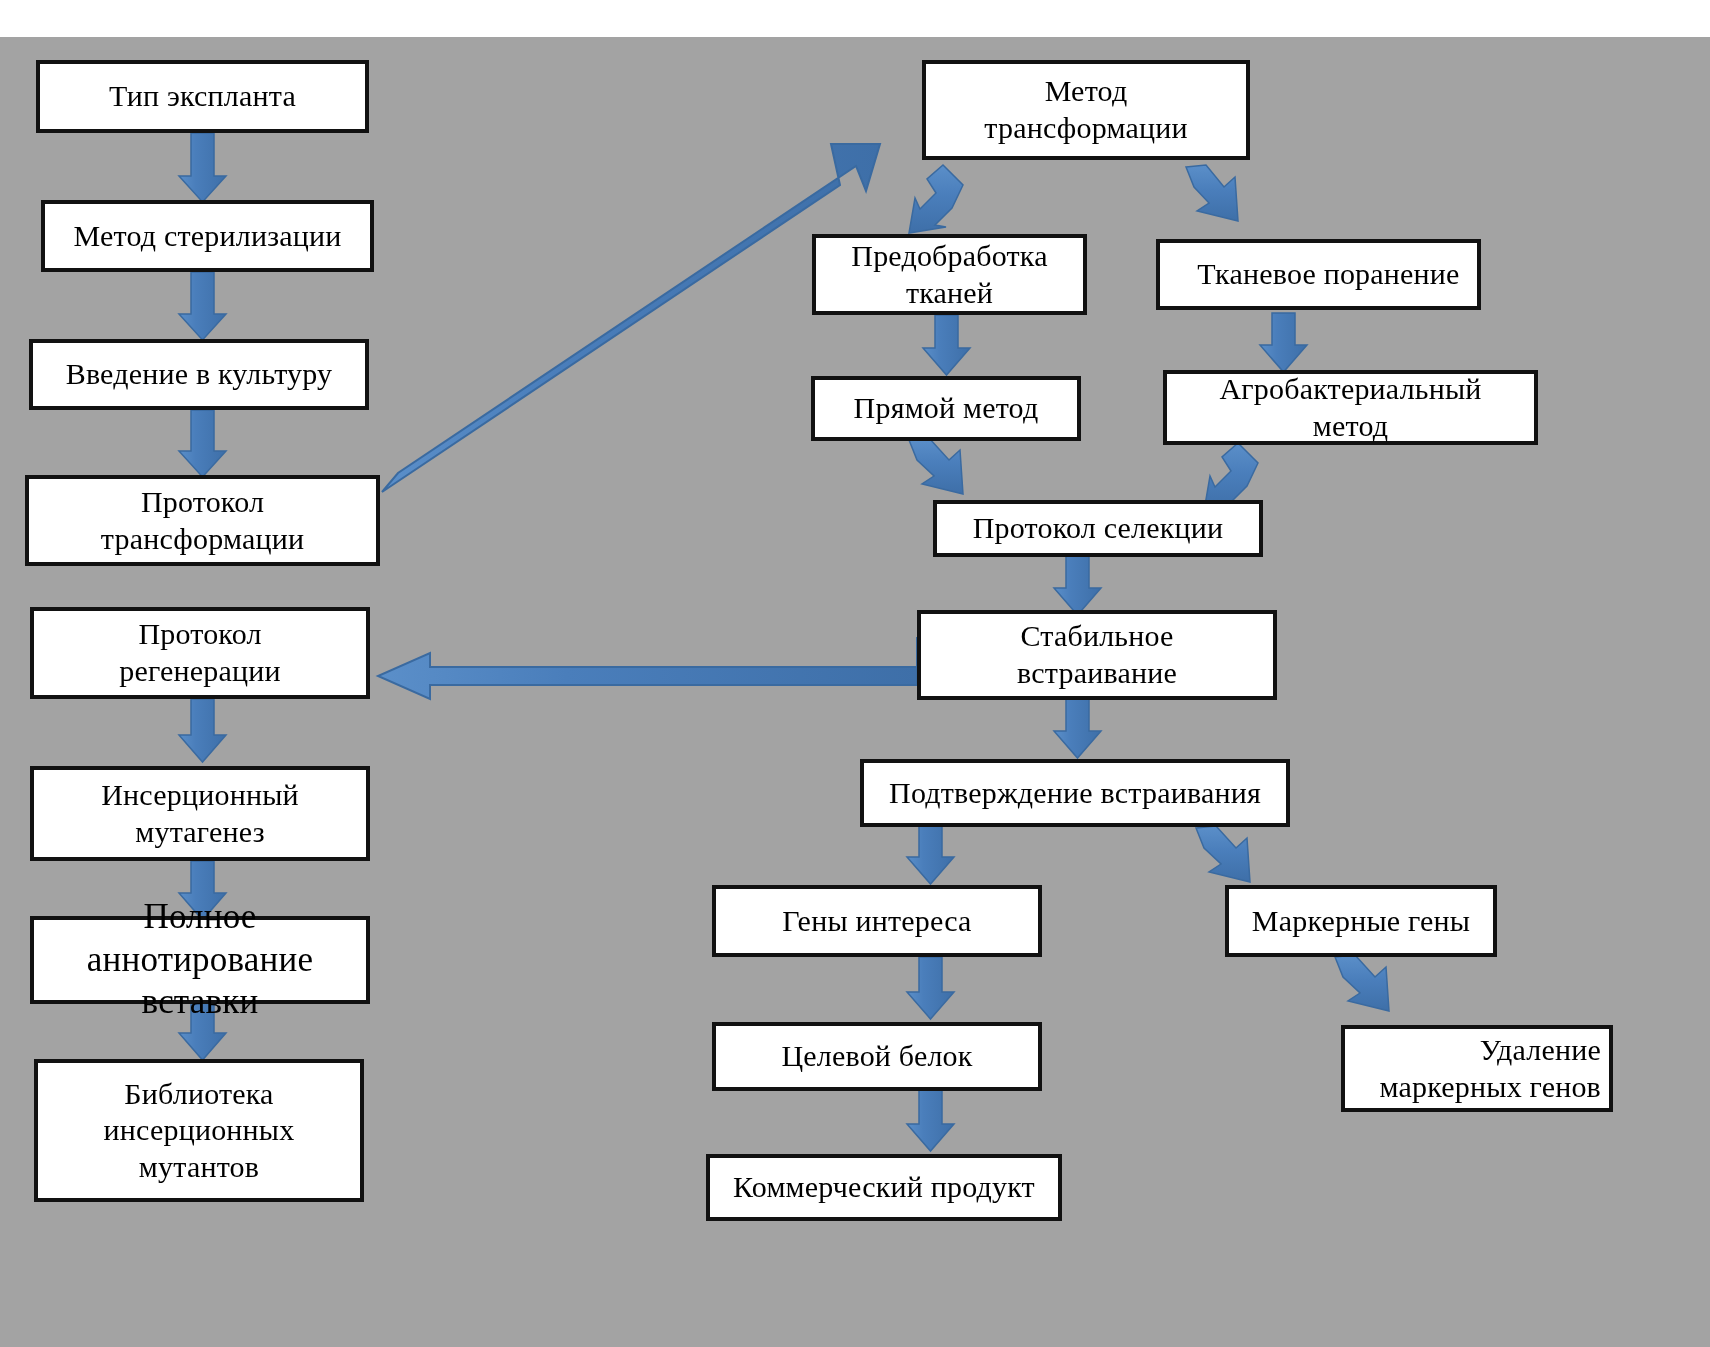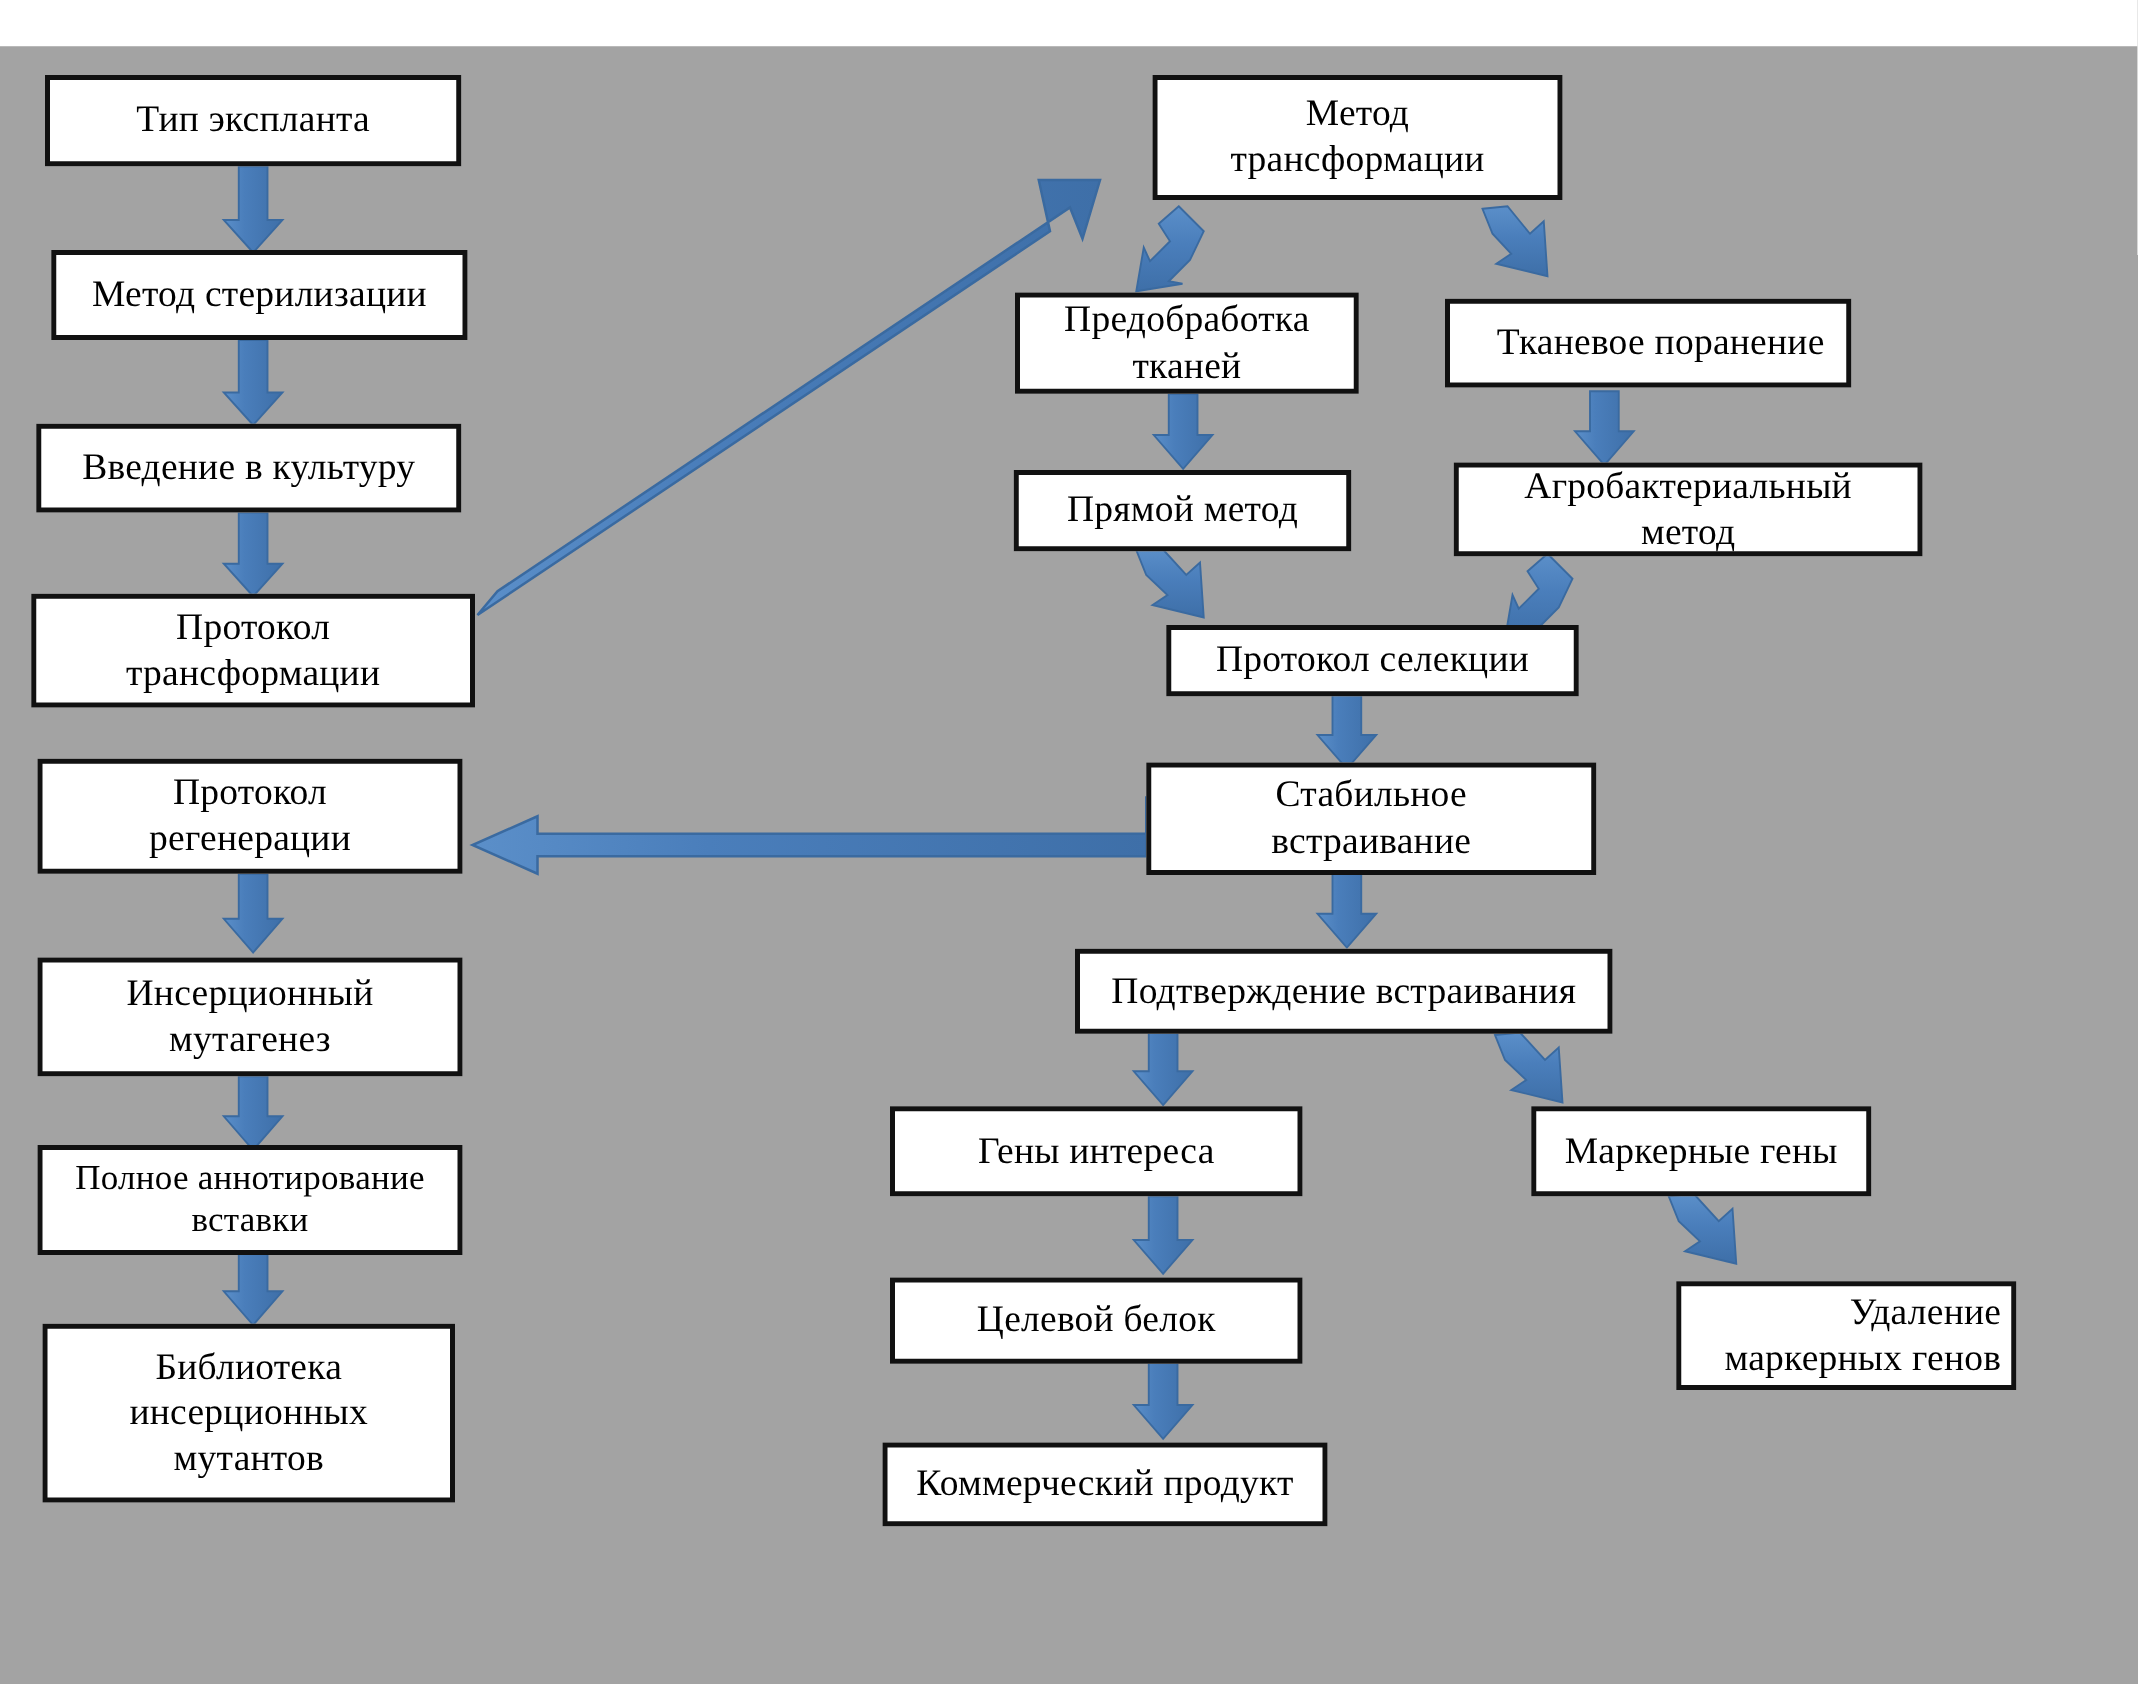--- a/index.html
+++ b/index.html
@@ -172,21 +172,21 @@
     <span class="lbl">Протокол
 регенерации</span>
   </div>
 
   <div class="node" style="left:30px; top:729px; width:340px; height:95px;">
     <span class="lbl">Инсерционный
 мутагенез</span>
   </div>
 
   <div class="node" style="left:30px; top:879px; width:340px; height:88px;">
-    <span class="lbl" style="font-size:28px;">Полное аннотирование
+    <span class="lbl" style="font-size:35px;">Полное аннотирование
 вставки</span>
   </div>
 
   <div class="node" style="left:34px; top:1022px; width:330px; height:143px;">
     <span class="lbl">Библиотека
 инсерционных
 мутантов</span>
   </div>
 
   <div class="node" style="left:922px; top:23px; width:328px; height:100px;">

